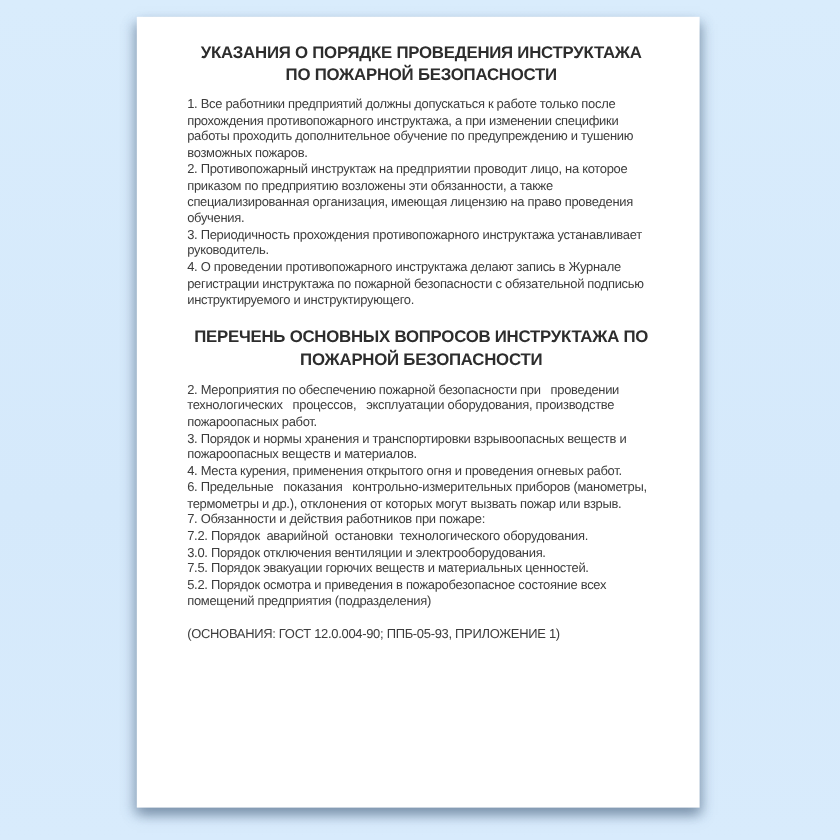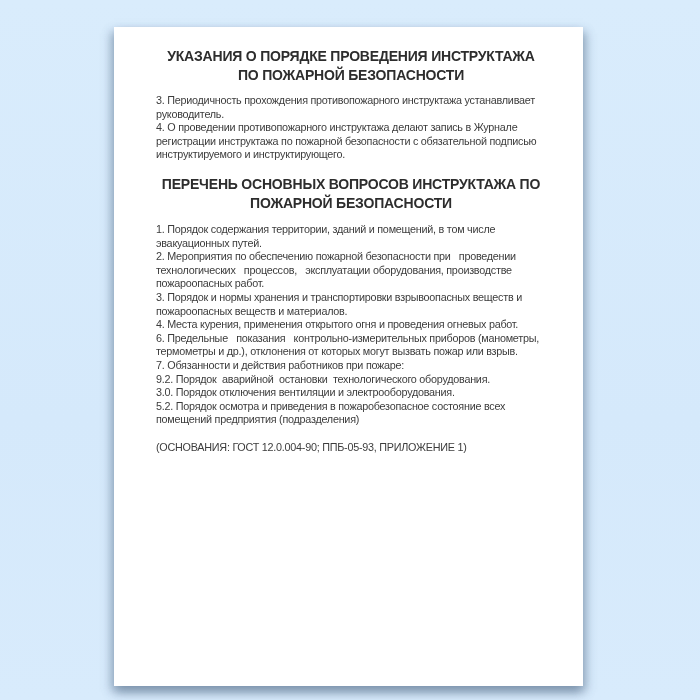--- a/index.html
+++ b/index.html
@@ -14,21 +14,21 @@
   .stage {
     position: relative;
     width: 700px;
     height: 700px;
     background: linear-gradient(180deg, #d9ecfc 0%, #d5e9fb 60%, #d8ebfc 100%);
     overflow: hidden;
   }
   .paper {
     position: absolute;
     left: 114px;
-    top: 27px;
+    top: 14px;
     width: 469px;
     height: 659px;
     box-sizing: border-box;
     background: #ffffff;
     padding: 20px 37px 18px 42px;
     box-shadow:
       0 6px 10px rgba(93, 118, 146, 0.50),
       -4px 5px 9px rgba(93, 118, 146, 0.28),
       4px 5px 9px rgba(93, 118, 146, 0.30);
     overflow: hidden;
@@ -60,34 +60,36 @@
 </style>
 </head>
 <body>
 
 <div class="stage">
   <div class="paper">
 
     <h1 class="doc-title">УКАЗАНИЯ О ПОРЯДКЕ ПРОВЕДЕНИЯ ИНСТРУКТАЖА ПО ПОЖАРНОЙ БЕЗОПАСНОСТИ</h1>
 
     <div>
+      <p class="para">1. Все работники предприятий должны допускаться к работе только после прохождения противопожарного инструктажа, а при изменении специфики работы проходить дополнительное обучение по предупреждению и тушению возможных пожаров.</p>
+      <p class="para">2. Противопожарный инструктаж на предприятии проводит лицо, на которое приказом по предприятию возложены эти обязанности, а также специализированная организация, имеющая лицензию на право проведения обучения.</p>
       <p class="para">3. Периодичность прохождения противопожарного инструктажа устанавливает руководитель.</p>
       <p class="para">4. О проведении противопожарного инструктажа делают запись в Журнале регистрации инструктажа по пожарной безопасности с обязательной подписью инструктируемого и инструктирующего.</p>
     </div>
 
     <h1 class="doc-title second">ПЕРЕЧЕНЬ ОСНОВНЫХ ВОПРОСОВ ИНСТРУКТАЖА ПО ПОЖАРНОЙ БЕЗОПАСНОСТИ</h1>
 
     <div>
-      <p class="para">1. Порядок содержания территории, зданий и помещений, в том числе эвакуационных путей.</p>
       <p class="para">2. Мероприятия по обеспечению пожарной безопасности при   проведении технологических   процессов,   эксплуатации оборудования, производстве пожароопасных работ.</p>
       <p class="para">3. Порядок и нормы хранения и транспортировки взрывоопасных веществ и пожароопасных веществ и материалов.</p>
       <p class="para">4. Места курения, применения открытого огня и проведения огневых работ.</p>
       <p class="para">6. Предельные   показания   контрольно-измерительных приборов (манометры, термометры и др.), отклонения от которых могут вызвать пожар или взрыв.</p>
       <p class="para">7. Обязанности и действия работников при пожаре:</p>
-      <p class="para">9.2. Порядок  аварийной  остановки  технологического оборудования.</p>
+      <p class="para">7.2. Порядок  аварийной  остановки  технологического оборудования.</p>
       <p class="para">3.0. Порядок отключения вентиляции и электрооборудования.</p>
+      <p class="para">7.5. Порядок эвакуации горючих веществ и материальных ценностей.</p>
       <p class="para">5.2. Порядок осмотра и приведения в пожаробезопасное состояние всех помещений предприятия (подразделения)</p>
     </div>
 
     <p class="para basis">(ОСНОВАНИЯ: ГОСТ 12.0.004-90; ППБ-05-93, ПРИЛОЖЕНИЕ 1)</p>
 
   </div>
 </div>
 
 </body></html>

